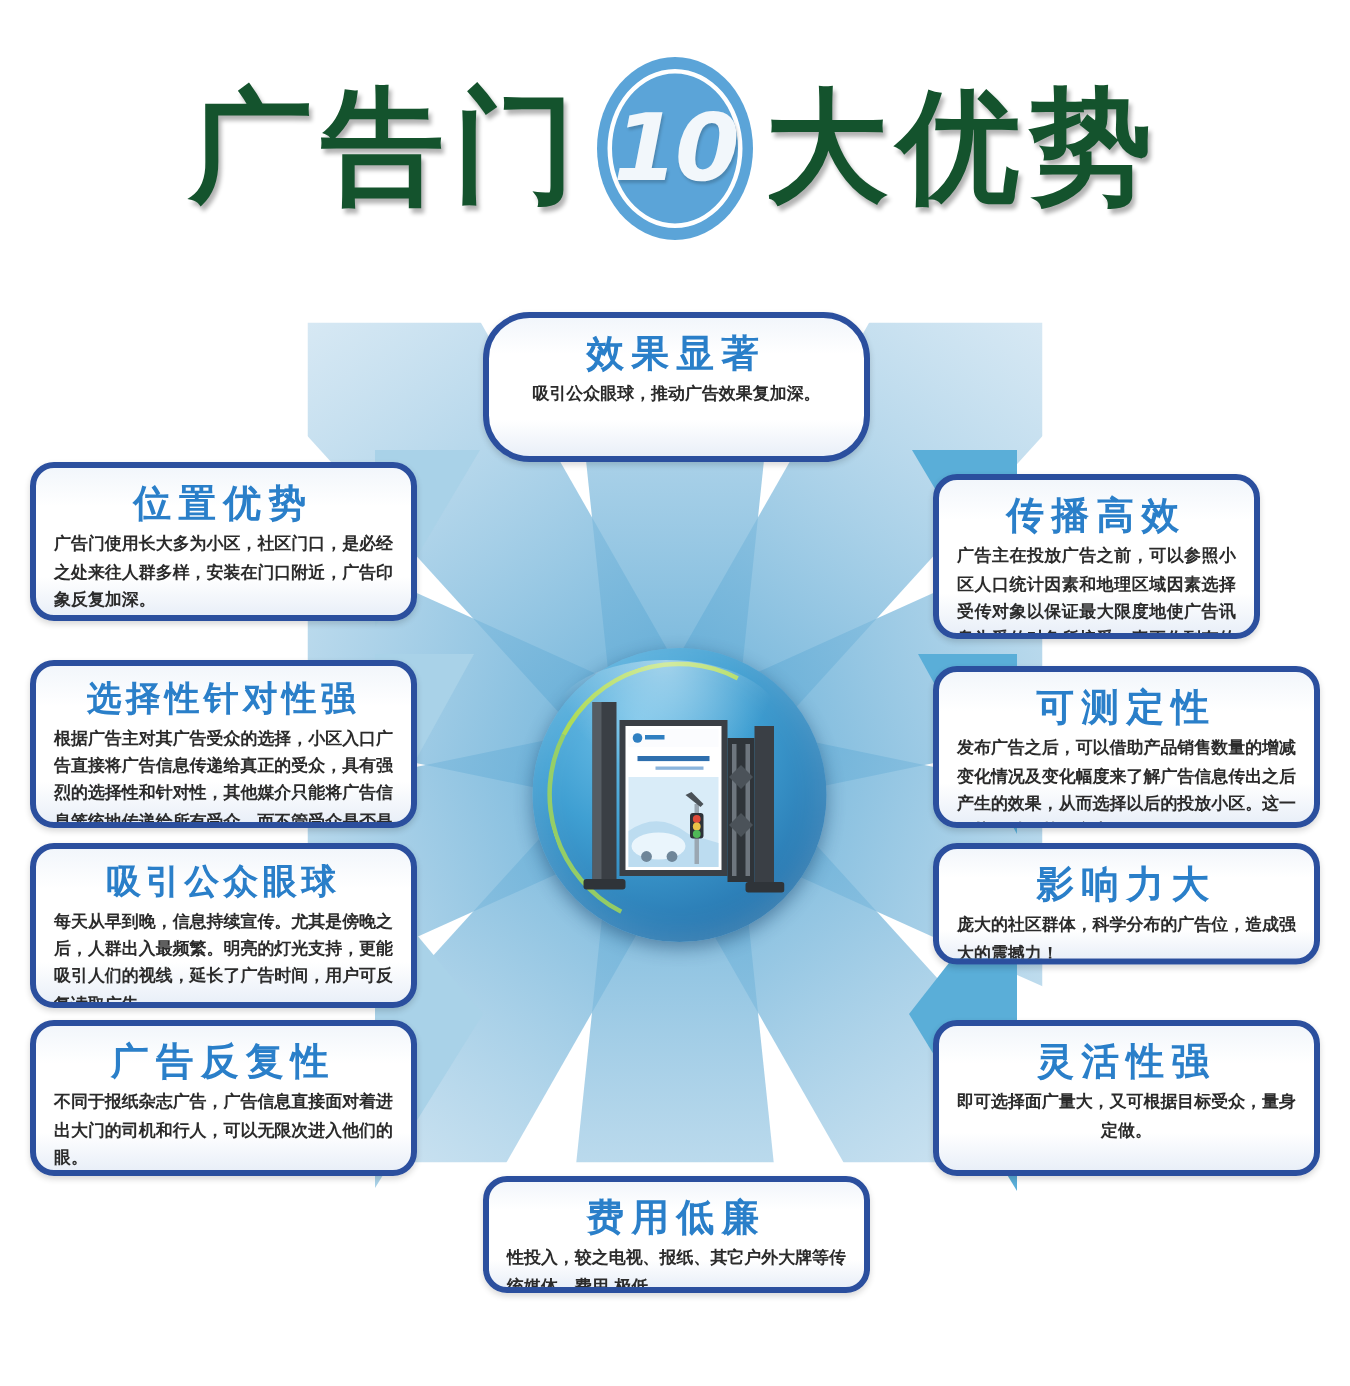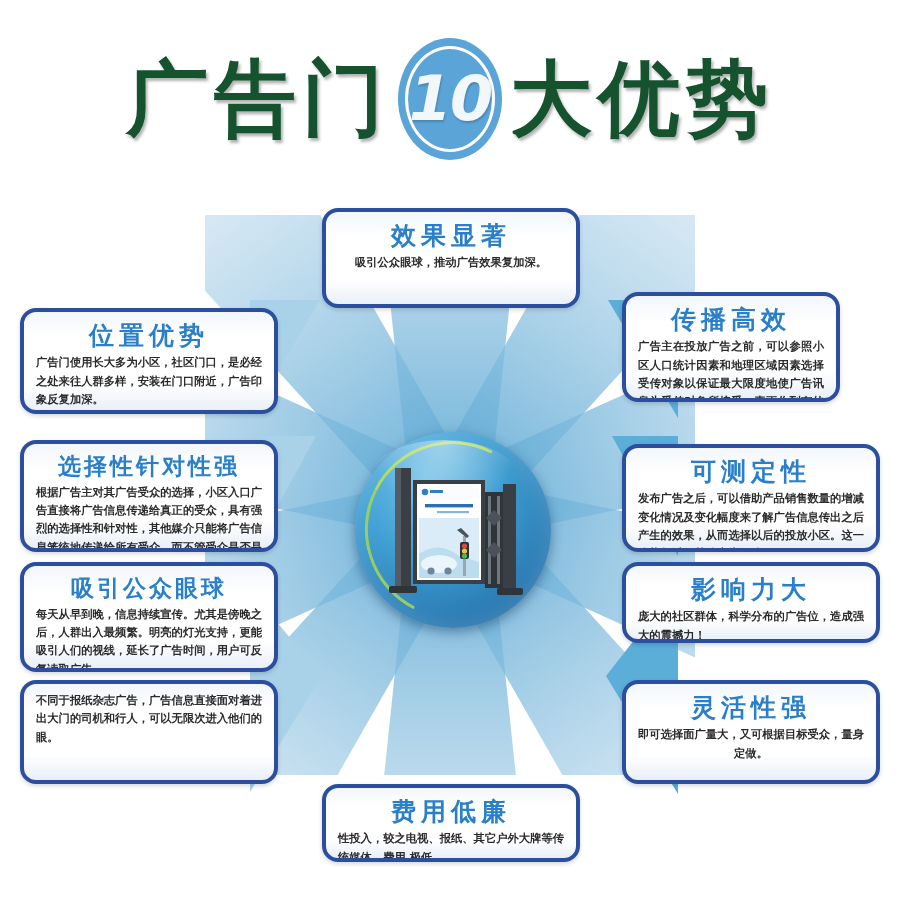--- a/index.html
+++ b/index.html
@@ -243,45 +243,46 @@
           <path d="M99 60 l8 -8 l8 8 l-8 8 z"></path>
           <path d="M99 92 l8 -8 l8 8 l-8 8 z"></path>
         </g>
 
         <rect x="116" y="26" width="13" height="104" fill="#3a3f45"></rect>
         <rect x="110" y="130" width="26" height="7" rx="2" fill="#2f3439"></rect>
       </svg>
     </div>
   </div>
 
-  <div class="card center-body" style="left:322px; top:208px; width:258px; height:100px;">
+  <div class="card center-body" style="left:322px; top:208px; width:258px; height:100px;border-radius:31px;">
     <div class="card-title">效果显著</div>
     <div class="card-body">吸引公众眼球，推动广告效果复加深。</div>
   </div>
 
   <div class="card" style="left:20px; top:308px; width:258px; height:106px;">
     <div class="card-title">位置优势</div>
     <div class="card-body">广告门使用长大多为小区，社区门口，是必经之处来往人群多样，安装在门口附近，广告印象反复加深。</div>
   </div>
 
   <div class="card" style="left:20px; top:440px; width:258px; height:112px;">
     <div class="card-title" style="font-size:23px; letter-spacing:3px;">选择性针对性强</div>
     <div class="card-body">根据广告主对其广告受众的选择，小区入口广告直接将广告信息传递给真正的受众，具有强烈的选择性和针对性，其他媒介只能将广告信息笼统地传递给所有受众，而不管受众是否是广告信息的目标对象。</div>
   </div>
 
   <div class="card" style="left:20px; top:562px; width:258px; height:110px;">
     <div class="card-title" style="font-size:23px; letter-spacing:3px;">吸引公众眼球</div>
     <div class="card-body">每天从早到晚，信息持续宣传。尤其是傍晚之后，人群出入最频繁。明亮的灯光支持，更能吸引人们的视线，延长了广告时间，用户可反复读取广告。</div>
   </div>
 
   <div class="card" style="left:20px; top:680px; width:258px; height:104px;">
+    <div class="card-title">广告反复性</div>
     <div class="card-body">不同于报纸杂志广告，广告信息直接面对着进出大门的司机和行人，可以无限次进入他们的眼。</div>
   </div>
 
-  <div class="card" style="left:622px; top:292px; width:218px; height:110px;">
+  <div class="card" style="left:622px; top:316px; width:218px; height:110px;">
     <div class="card-title">传播高效</div>
     <div class="card-body">广告主在投放广告之前，可以参照小区人口统计因素和地理区域因素选择受传对象以保证最大限度地使广告讯息为受传对象所接受，真正作到有的放矢。每天平均5次的阅读频次，广告信息准确、集中、反复地定向传播。</div>
   </div>
 
   <div class="card" style="left:622px; top:444px; width:258px; height:108px;">
     <div class="card-title">可测定性</div>
     <div class="card-body">发布广告之后，可以借助产品销售数量的增减变化情况及变化幅度来了解广告信息传出之后产生的效果，从而选择以后的投放小区。这一优势超过了其他广告媒体。</div>
   </div>
 
   <div class="card" style="left:622px; top:562px; width:258px; height:81px;">

